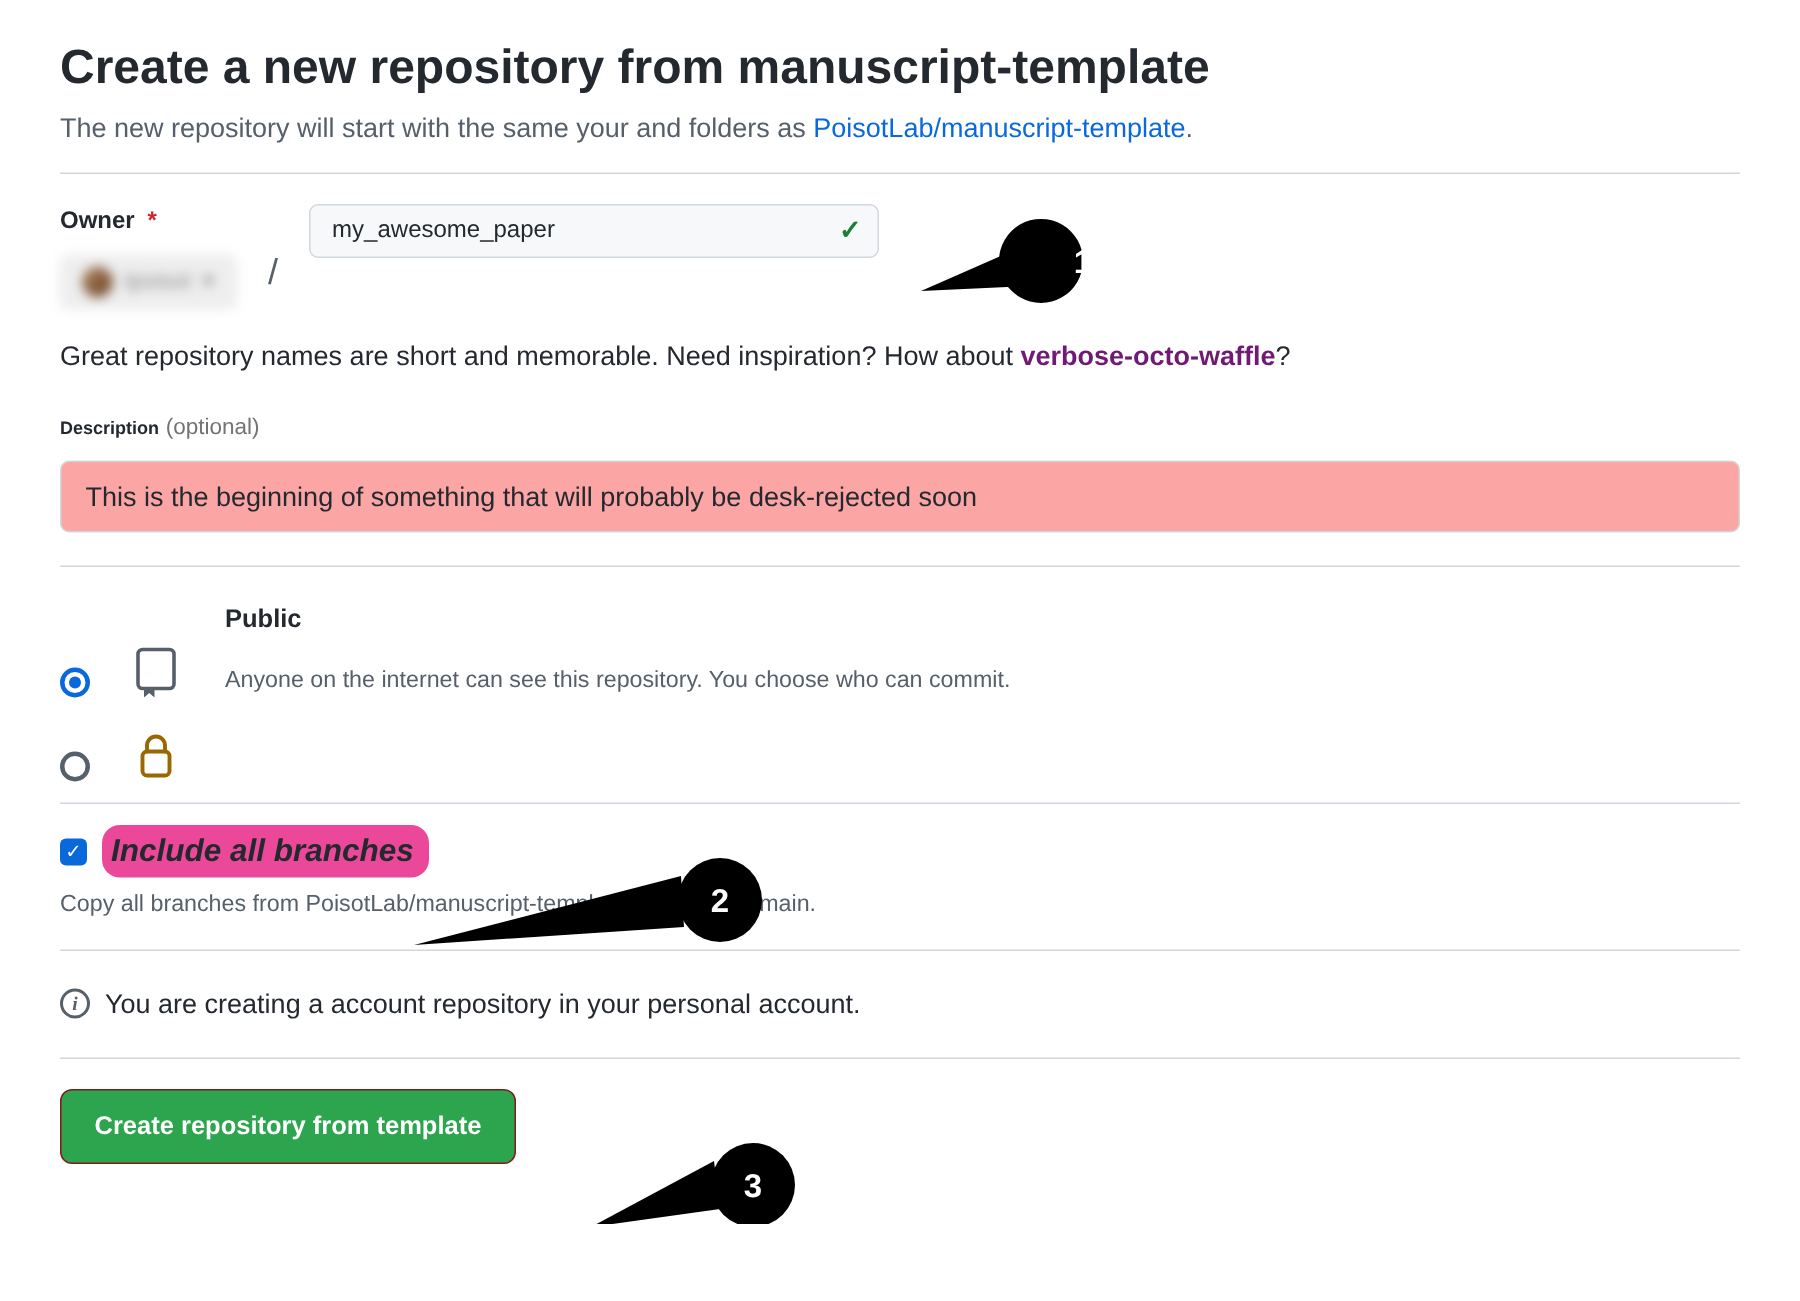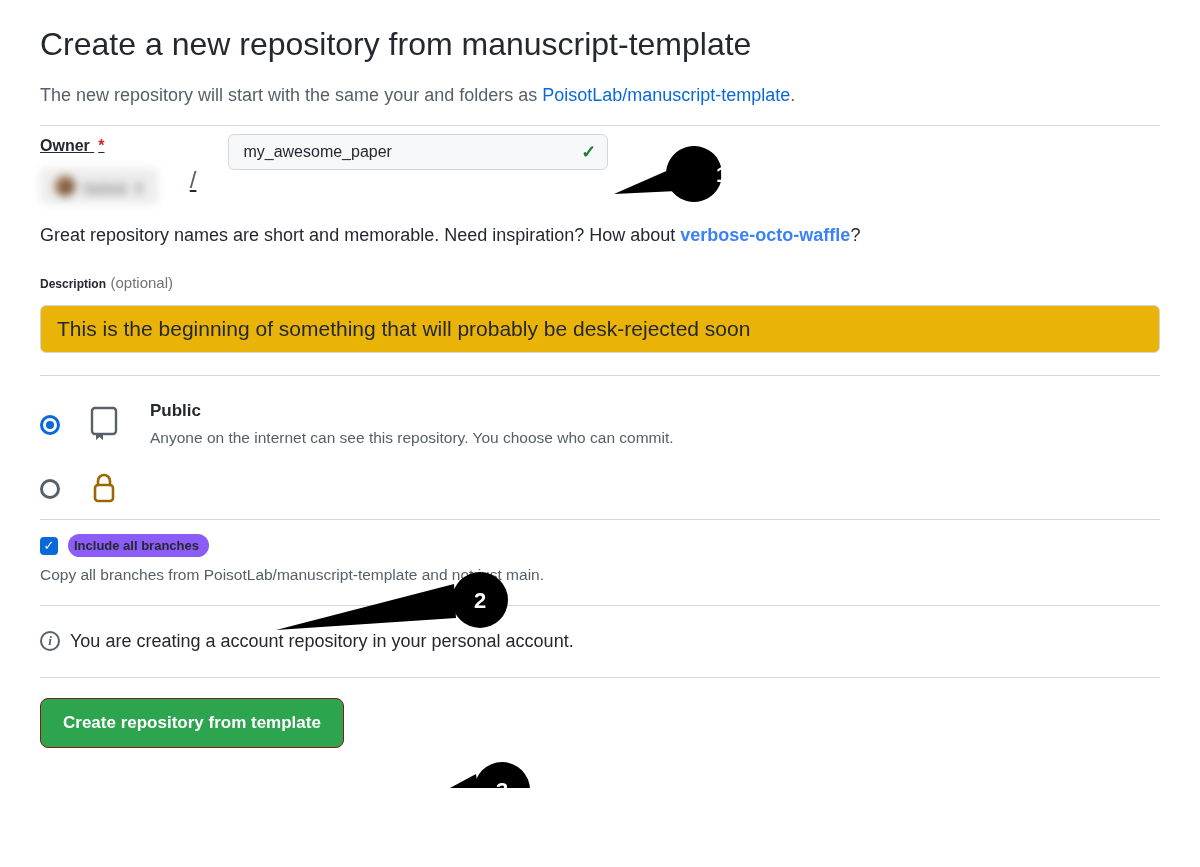--- a/index.html
+++ b/index.html
@@ -10,42 +10,41 @@
     background: #fff;
     font-size: 16px;
     line-height: 1.5;
   }
   .container {
     width: 1200px;
     padding: 20px 40px 40px 40px;
   }
   h1.title {
     font-size: 32px;
-    font-weight: 400;
-    margin: 0 0 14px 0;
+    font-weight: 700;
+    margin: 0 0 4px 0;
     color: #24292f;
   }
   .subtitle {
     font-size: 18px;
     color: #57606a;
     margin: 0 0 16px 0;
   }
   .subtitle a { color: #0969da; text-decoration: none; }
   .period { color: #57606a; }
   hr.divider {
     border: none;
     border-top: 1px solid #d0d7de;
     margin: 0;
   }
   .row-owner {
     display: flex;
     align-items: flex-start;
-    gap: 18px;
-    margin-top: 8px;
-    text-decoration: underline;
+    gap: 7px;
+    margin-top: 20px;
   }
   .field-col { display: flex; flex-direction: column; }
   .label {
     font-weight: 600;
     font-size: 16px;
     margin-bottom: 10px;
   }
   .req { color: #cf222e; margin-left: 4px; }
   .owner-select {
     height: 36px;
@@ -90,40 +89,40 @@
     transform: translateY(-50%);
     color: #1a7f37;
     font-size: 18px;
     font-weight: 700;
   }
   .hint {
     margin-top: 18px;
     font-size: 18px;
     color: #24292f;
   }
-  .suggestion-link { color: #3b82f6; font-weight: 600; text-decoration: none; }
+  .suggestion-link { color: #701a75; font-weight: 600; text-decoration: none; }
   .desc-block { margin-top: 22px; }
   .desc-label { font-weight: 600; font-size: 12px; }
   .optional { color: #737373; font-weight: 400; font-size: 15px; }
   .desc-input {
     margin-top: 10px;
     width: 100%;
     height: 48px;
     padding: 0 16px;
-    font-size: 21px;
+    font-size: 18px;
     border: 1px solid #d0d7de;
     border-radius: 6px;
-    background: #eab308;
+    background: #fca5a5;
     color: #24292f;
     outline: none;
   }
   .section-spacer { height: 22px; }
   .vis-row {
     display: flex;
-    align-items: center;
+    align-items: flex-end;
     gap: 29px;
     padding: 8px 0 14px 0;
   }
   .radio {
     width: 20px; height: 20px;
     border: 3px solid #57606a;
     border-radius: 50%;
     flex: 0 0 20px;
     margin-top: 3px;
     position: relative;
@@ -135,40 +134,41 @@
     content: "";
     position: absolute;
     left: 50%; top: 50%;
     width: 8px; height: 8px;
     background: #0969da;
     border-radius: 50%;
     transform: translate(-50%, -50%);
   }
   .vis-icon { flex: 0 0 32px; display: flex; align-items: flex-start; }
   .vis-text .vtitle { font-weight: 700; font-size: 17px; }
-  .vis-text .vdesc  { color: #57606a; font-size: 15.5px; margin-top: 2px; }
+  .vis-text .vdesc  { color: #57606a; font-size: 15.5px; margin-top: 16px; }
   .include-block { padding: 14px 0 18px 0; }
   .include-row { display: flex; align-items: center; gap: 10px; }
   .cbx {
     width: 18px; height: 18px;
     border-radius: 4px;
     background: #0969da;
     color: #fff;
     display: inline-flex;
     align-items: center; justify-content: center;
     font-size: 13px;
     flex: 0 0 18px;
     cursor: pointer;
   }
   .highlight {
-    background: #8b5cf6;
+    background: #ec4899;
     border-radius: 12px;
     padding: 2px 10px 2px 6px;
     font-weight: 700;
-    font-size: 13px;
+    font-size: 21px;
+    font-style: italic;
   }
   .include-desc {
     color: #57606a;
     font-size: 15.5px;
     margin-top: 6px;
   }
   .mono { font-family: Liberation Sans, sans-serif; }
   .info-row {
     display: flex; align-items: center; gap: 10px;
     padding: 22px 0;

